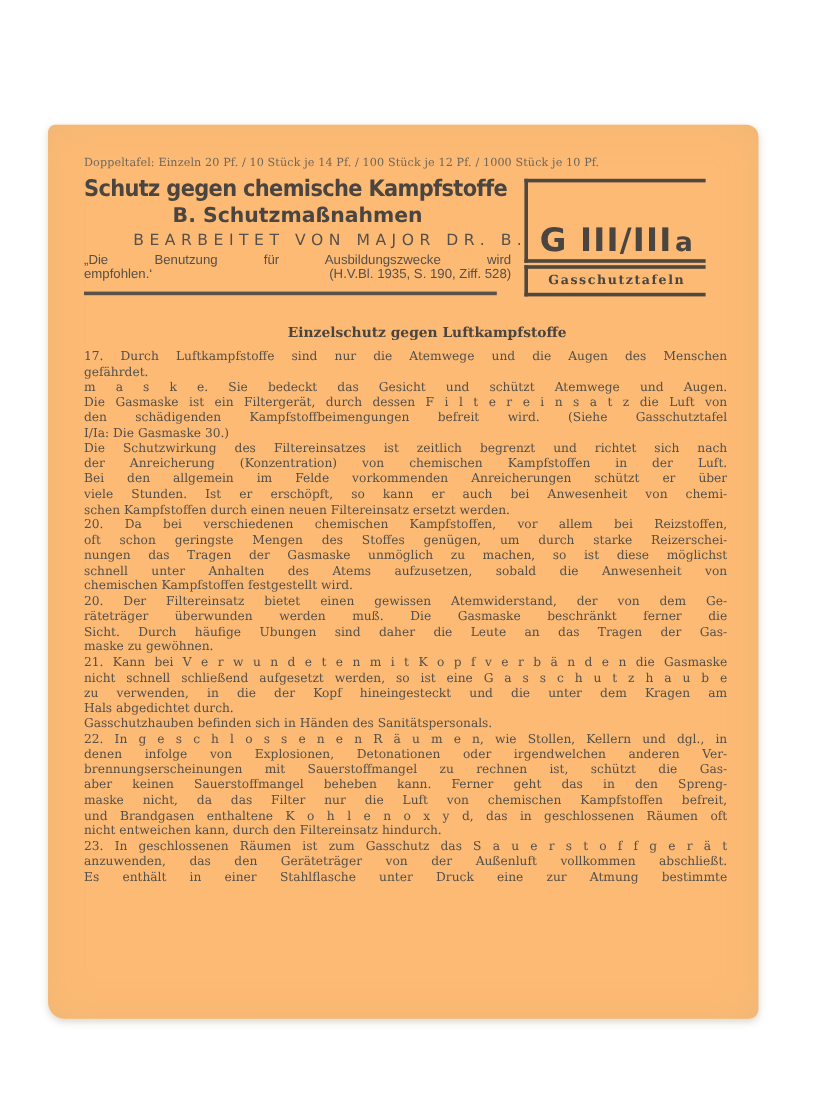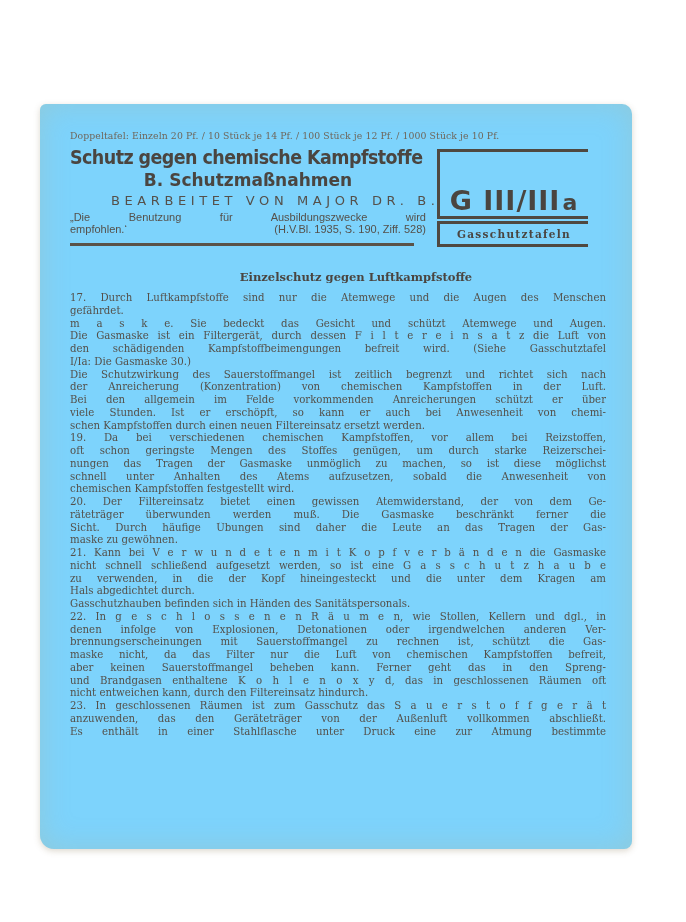--- a/index.html
+++ b/index.html
@@ -2,21 +2,21 @@
 <html><head>
 <meta charset="utf-8">
 <style>
   html, body { margin:0; padding:0; }
   body {
     width:686px; height:922px; background:#ffffff; position:relative; overflow:hidden;
     font-family:"DejaVu Serif", serif;
   }
   .card {
     position:absolute; left:40px; top:104px; width:592px; height:745px;
-    background:#7dd3fc;
+    background:#fdba74;
     border-radius:6px 10px 8px 14px;
     box-shadow: 0 2px 6px rgba(120,100,60,0.25), inset 0 0 30px rgba(200,175,120,0.25);
   }
   .price-line {
     position:absolute; left:30px; top:26px; width:535px;
     font-family:"DejaVu Serif", serif; font-size:9.3px; color:#6f665a;
     letter-spacing:0.1px; white-space:nowrap;
   }
   .hdr-left { position:absolute; left:30px; top:42px; width:356px; }
   .title {
@@ -99,43 +99,43 @@
 
   <div class="section-title">Einzelschutz gegen Luftkampfstoffe</div>
 
   <div class="body-text" id="body-lines">
       <span class="ln">17. Durch Luftkampfstoffe sind nur die Atemwege und die Augen des Menschen</span>
       <span class="ln last">gefährdet.</span>
       <span class="ln">m a s k e. Sie bedeckt das Gesicht und schützt Atemwege und Augen.</span>
       <span class="ln">Die Gasmaske ist ein Filtergerät, durch dessen F i l t e r e i n s a t z die Luft von</span>
       <span class="ln">den schädigenden Kampfstoffbeimengungen befreit wird.  (Siehe Gasschutztafel</span>
       <span class="ln last">I/Ia: Die Gasmaske 30.)</span>
-      <span class="ln">Die Schutzwirkung des Sauerstoffmangel ist zeitlich begrenzt und richtet sich nach</span>
+      <span class="ln">Die Schutzwirkung des Filtereinsatzes ist zeitlich begrenzt und richtet sich nach</span>
       <span class="ln">der Anreicherung (Konzentration) von chemischen Kampfstoffen in der Luft.</span>
       <span class="ln">Bei den allgemein im Felde vorkommenden Anreicherungen schützt er über</span>
       <span class="ln">viele Stunden. Ist er erschöpft, so kann er auch bei Anwesenheit von chemi-</span>
       <span class="ln last">schen Kampfstoffen durch einen neuen Filtereinsatz ersetzt werden.</span>
-      <span class="ln">19. Da bei verschiedenen chemischen Kampfstoffen, vor allem bei Reizstoffen,</span>
+      <span class="ln">20. Da bei verschiedenen chemischen Kampfstoffen, vor allem bei Reizstoffen,</span>
       <span class="ln">oft schon geringste Mengen des Stoffes genügen, um durch starke Reizerschei-</span>
       <span class="ln">nungen das Tragen der Gasmaske unmöglich zu machen, so ist diese möglichst</span>
       <span class="ln">schnell unter Anhalten des Atems aufzusetzen, sobald die Anwesenheit von</span>
       <span class="ln last">chemischen Kampfstoffen festgestellt wird.</span>
       <span class="ln">20. Der Filtereinsatz bietet einen gewissen Atemwiderstand, der von dem Ge-</span>
       <span class="ln">räteträger überwunden werden muß. Die Gasmaske beschränkt ferner die</span>
       <span class="ln">Sicht. Durch häufige Übungen sind daher die Leute an das Tragen der Gas-</span>
       <span class="ln last">maske zu gewöhnen.</span>
       <span class="ln">21. Kann bei V e r w u n d e t e n  m i t  K o p f v e r b ä n d e n die Gasmaske</span>
       <span class="ln">nicht schnell schließend aufgesetzt werden, so ist eine G a s s c h u t z h a u b e</span>
       <span class="ln">zu verwenden, in die der Kopf hineingesteckt und die unter dem Kragen am</span>
       <span class="ln last">Hals abgedichtet durch.</span>
       <span class="ln last">Gasschutzhauben befinden sich in Händen des Sanitätspersonals.</span>
       <span class="ln">22. In g e s c h l o s s e n e n  R ä u m e n, wie Stollen, Kellern und dgl., in</span>
       <span class="ln">denen infolge von Explosionen, Detonationen oder irgendwelchen anderen Ver-</span>
       <span class="ln">brennungserscheinungen mit Sauerstoffmangel zu rechnen ist, schützt die Gas-</span>
+      <span class="ln">aber keinen Sauerstoffmangel beheben kann. Ferner geht das in den Spreng-</span>
       <span class="ln">maske nicht, da das Filter nur die Luft von chemischen Kampfstoffen befreit,</span>
-      <span class="ln">aber keinen Sauerstoffmangel beheben kann. Ferner geht das in den Spreng-</span>
       <span class="ln">und Brandgasen enthaltene K o h l e n o x y d, das in geschlossenen Räumen oft</span>
       <span class="ln last">nicht entweichen kann, durch den Filtereinsatz hindurch.</span>
       <span class="ln">23. In geschlossenen Räumen ist zum Gasschutz das S a u e r s t o f f g e r ä t</span>
       <span class="ln">anzuwenden, das den Geräteträger von der Außenluft vollkommen abschließt.</span>
       <span class="ln">Es enthält in einer Stahlflasche unter Druck eine zur Atmung bestimmte</span>
     </div>
 </div>
 
 </body></html>

